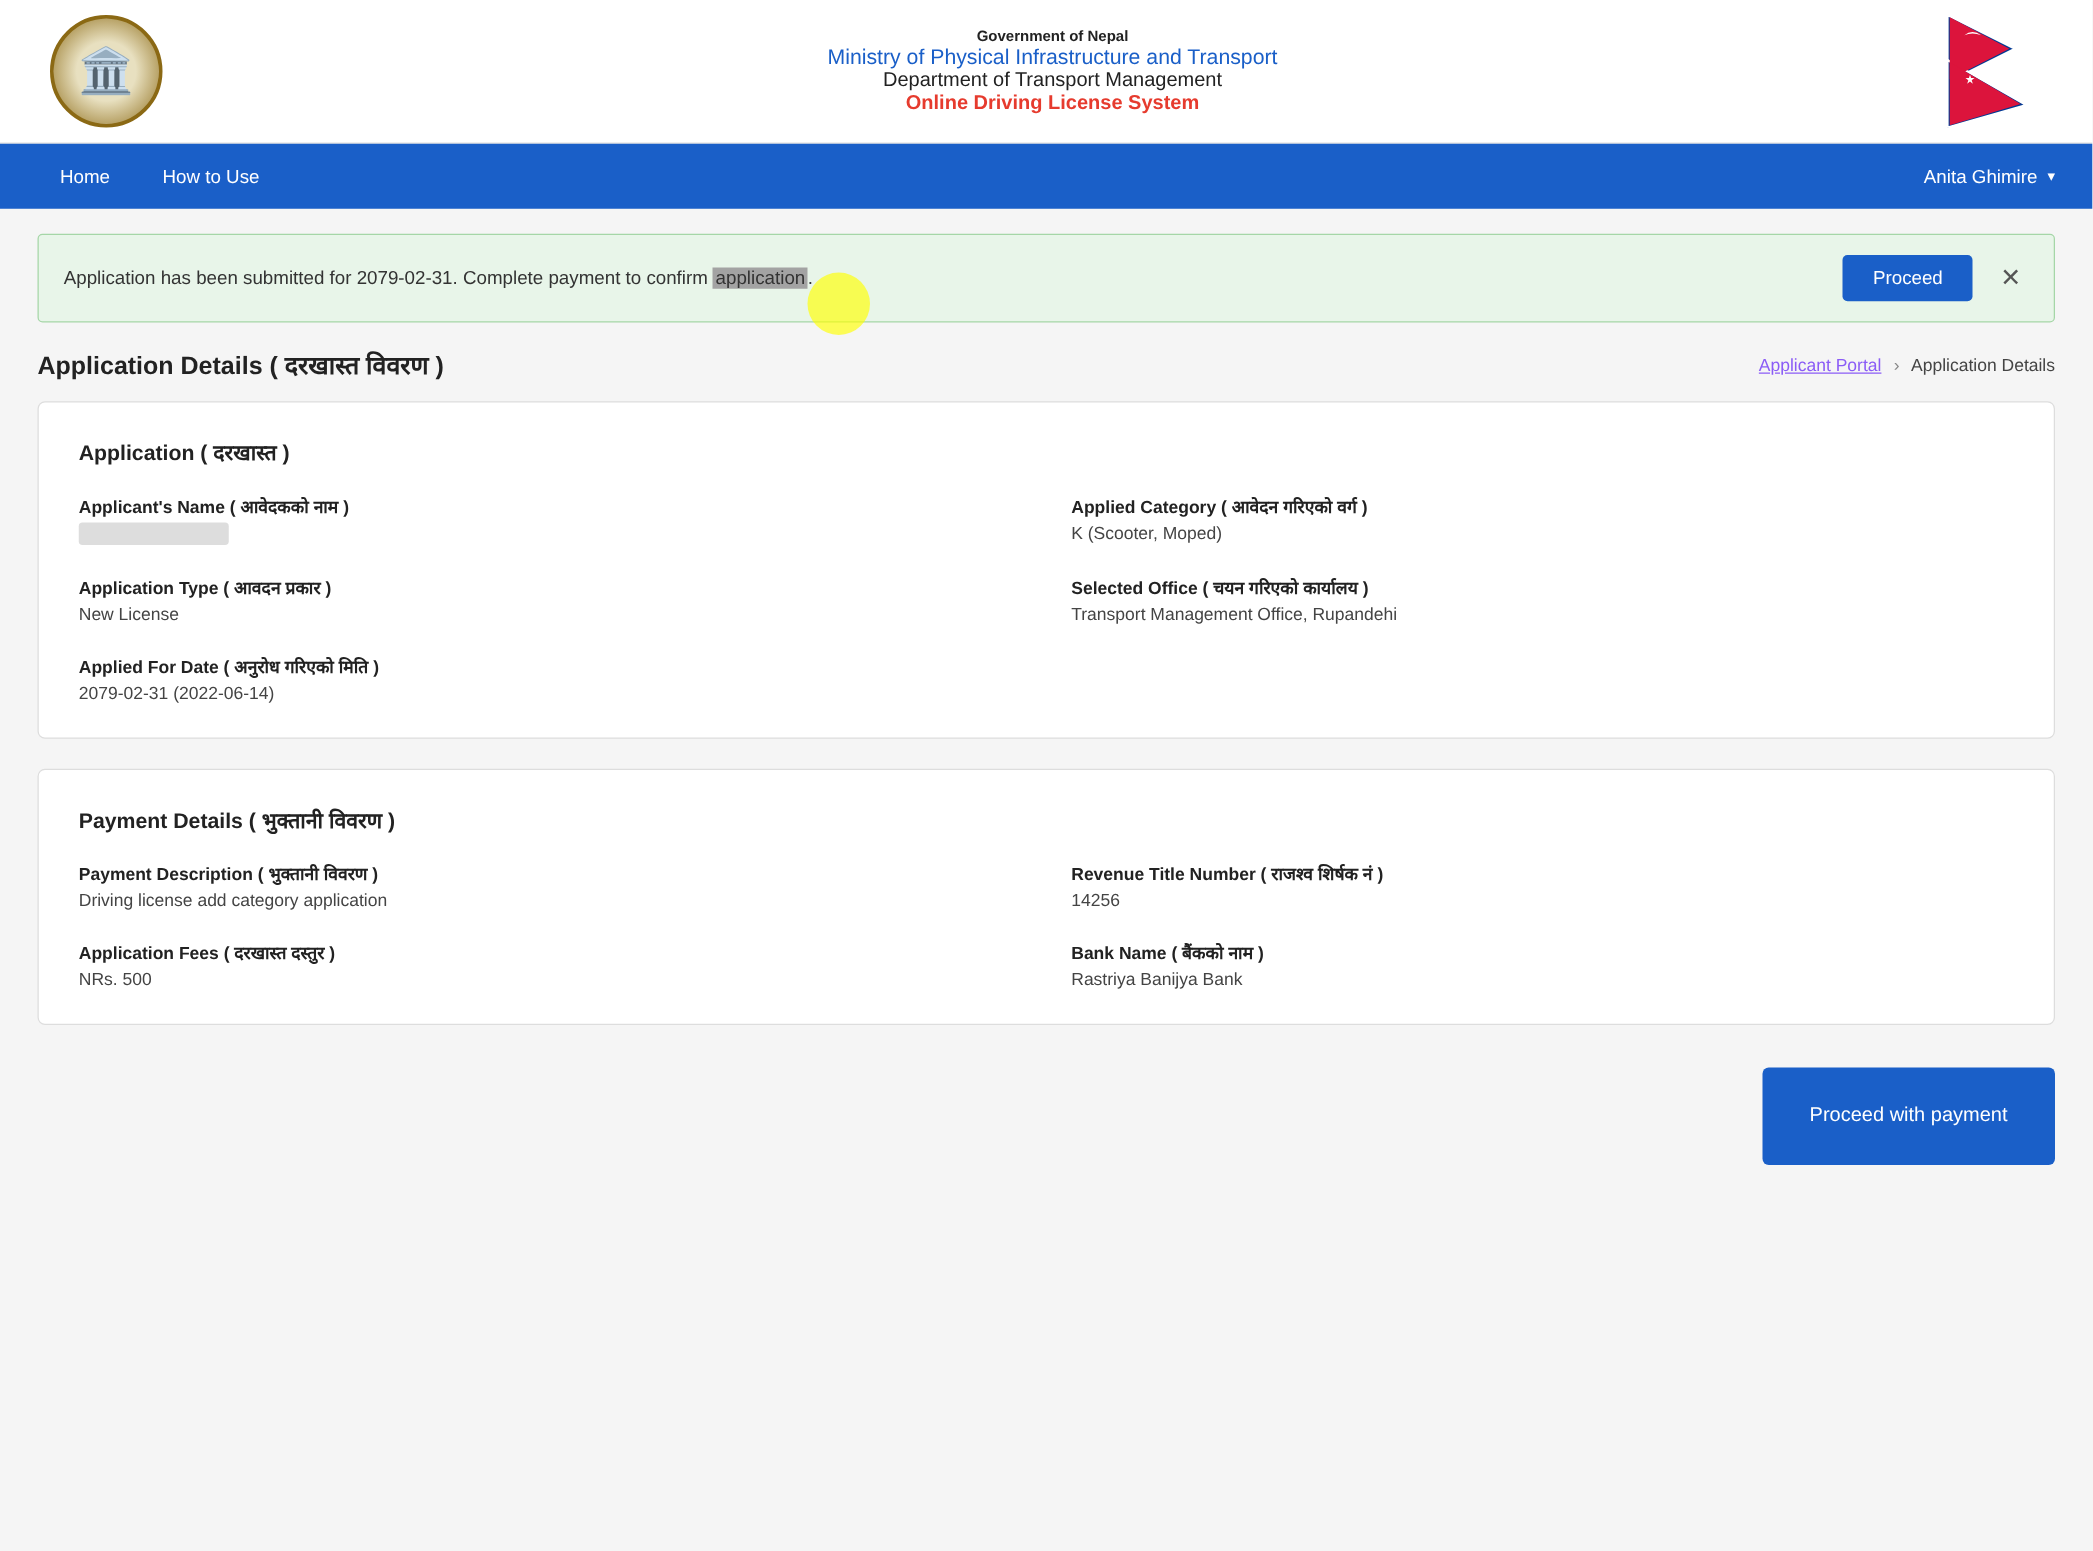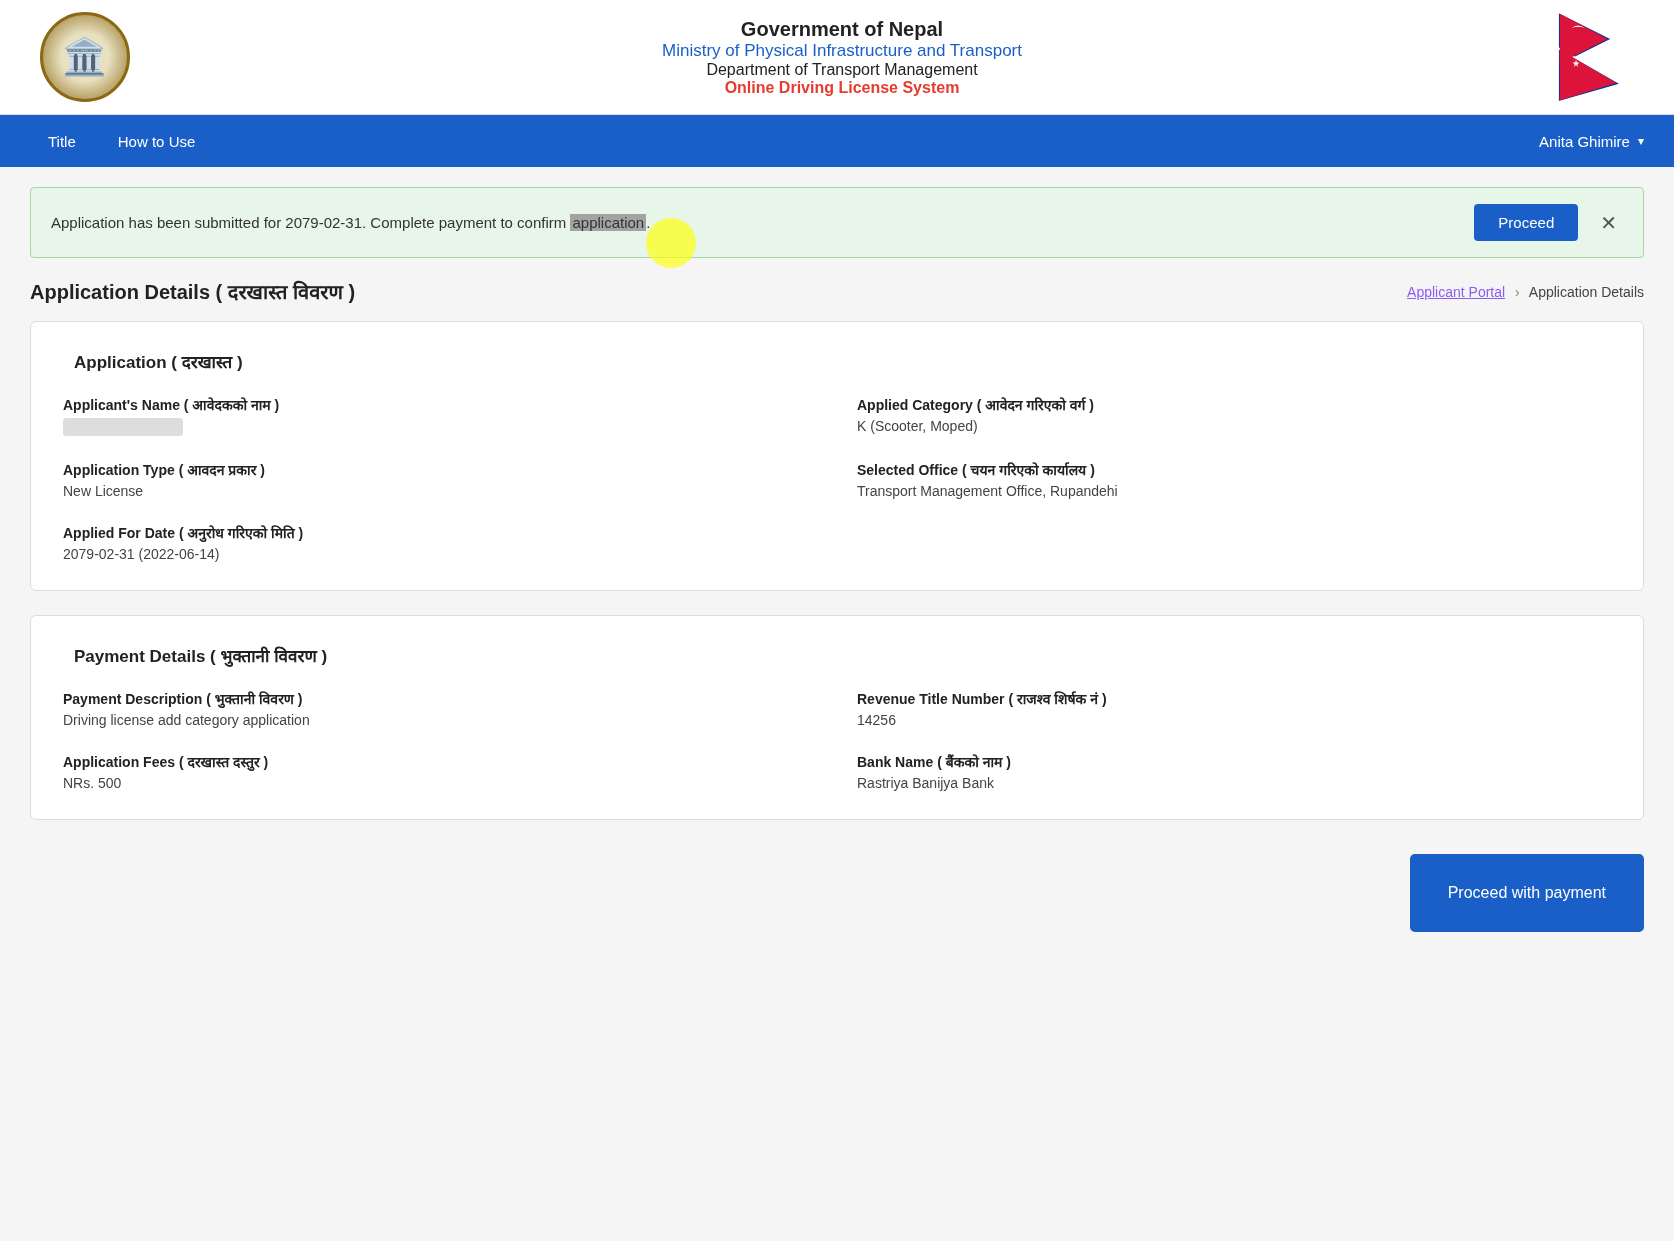--- a/index.html
+++ b/index.html
@@ -12,21 +12,21 @@
       align-items: center;
       justify-content: space-between;
       padding: 12px 40px;
       border-bottom: 1px solid #ddd;
     }
     .header-center {
       text-align: center;
       flex: 1;
     }
     .header-center .title-main {
-      font-size: 20px;
+      font-size: 12px;
       font-weight: bold;
       color: #222;
     }
     .header-center .title-ministry {
       font-size: 17px;
       font-weight: normal;
       color: #1a5fc8;
     }
     .header-center .title-dept {
       font-size: 16px;
@@ -185,21 +185,20 @@
       border: 1px solid #ddd;
       border-radius: 6px;
       margin: 0 30px 24px 30px;
       padding: 28px 32px;
     }
     .card-title {
       font-size: 17px;
       font-weight: bold;
       color: #222;
       margin-bottom: 22px;
-      margin-left: 11px;
     }
     .card-grid {
       display: grid;
       grid-template-columns: 1fr 1fr;
       gap: 24px 40px;
     }
     .field-label {
       font-size: 14px;
       font-weight: bold;
       color: #222;
@@ -259,21 +258,21 @@
     <polygon points="2,42 65,79 2,98" fill="#DC143C"></polygon>
 
     <path d="M15,18 Q22,12 30,18 Q22,15 15,18Z" fill="white"></path>
 
     <polygon points="20,56 22,62 28,62 23,66 25,72 20,68 15,72 17,66 12,62 18,62" fill="white" transform="scale(0.5) translate(20,50)"></polygon>
   </svg>
 </div>
 
 <nav class="navbar">
   <div class="navbar-left">
-    <a class="nav-item">Title</a>
+    <a class="nav-item">Home</a>
     <a class="nav-item">How to Use</a>
   </div>
   <div class="navbar-right">
     <span>Anita Ghimire</span>
     <span class="dropdown-arrow">▾</span>
   </div>
 </nav>
 
 <div class="alert-banner">
   <span class="alert-text">

